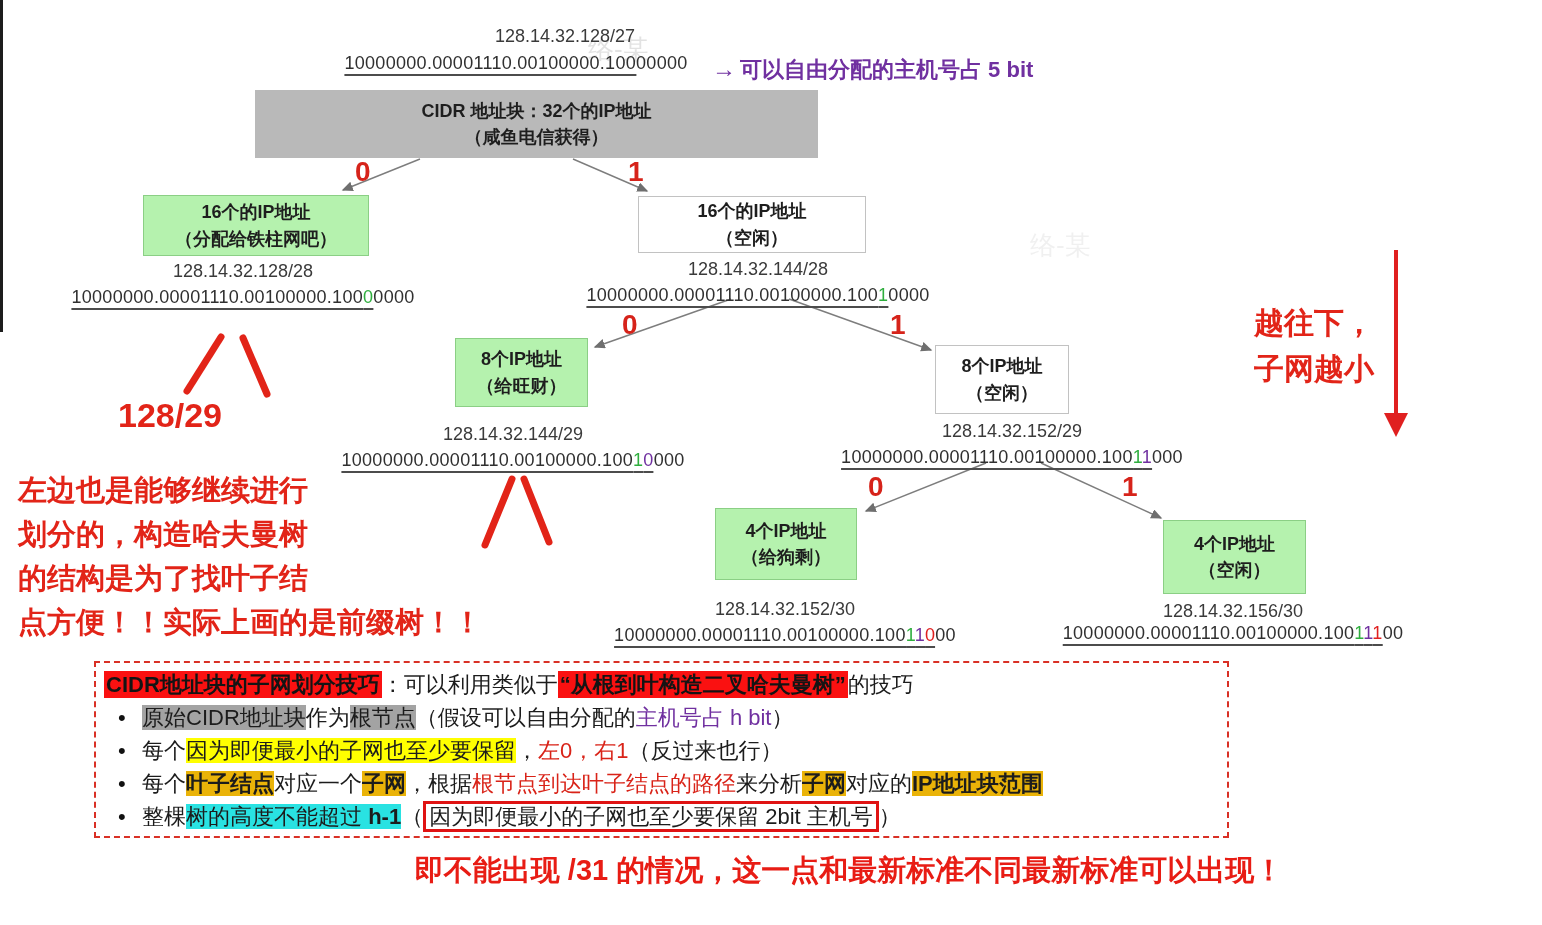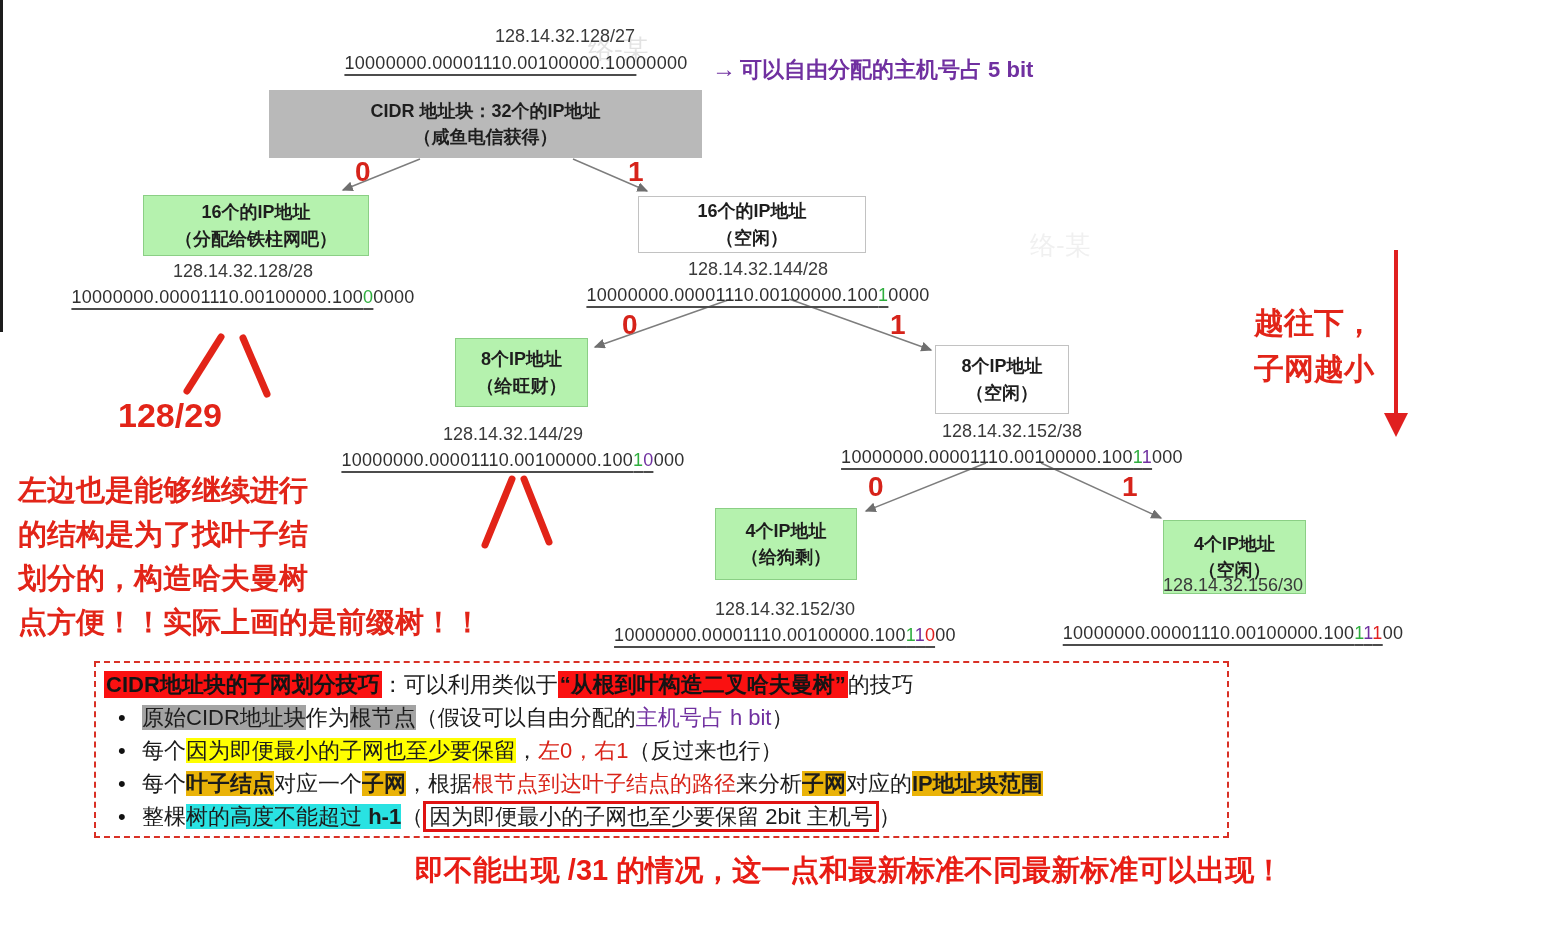--- a/index.html
+++ b/index.html
@@ -83,21 +83,21 @@
 
   <div class="watermark" style="left:588px;top:32px;">络-某</div>
   <div class="watermark" style="left:1030px;top:228px;opacity:.14;">络-某</div>
 
   <div class="cidr" style="left:565px;top:26px;">128.14.32.128/27</div>
   <div class="binary" style="left:516px;top:53px;"><span class="u">10000000.00001110.00100000.100</span><span>00000</span></div>
   <div class="purple-note" style="left:712px;top:55px;">
     <span class="arr">→</span><span>可以自由分配的主机号占 5 bit</span>
   </div>
 
-  <div class="node gray" style="left:269px;top:90px;width:433px;height:68px;">
+  <div class="node gray" style="left:255px;top:90px;width:563px;height:68px;">
     <div>CIDR 地址块：32个的IP地址</div>
     <div>（咸鱼电信获得）</div>
   </div>
 
   <div class="edge-label" style="left:355px;top:158px;">0</div>
   <div class="edge-label" style="left:628px;top:158px;">1</div>
 
   <div class="node green" style="left:143px;top:195px;width:224px;height:59px;">
     <div>16个的IP地址</div>
     <div>（分配给铁柱网吧）</div>
@@ -119,46 +119,46 @@
     <div>8个IP地址</div>
     <div>（给旺财）</div>
   </div>
   <div class="node white" style="left:935px;top:345px;width:132px;height:67px;">
     <div>8个IP地址</div>
     <div>（空闲）</div>
   </div>
 
   <div class="cidr" style="left:513px;top:424px;">128.14.32.144/29</div>
   <div class="binary" style="left:513px;top:450px;"><span class="u">10000000.00001110.00100000.100</span><span class="u bit-g">1</span><span class="u bit-p">0</span><span>000</span></div>
-  <div class="cidr" style="left:1012px;top:421px;">128.14.32.152/38</div>
+  <div class="cidr" style="left:1012px;top:421px;">128.14.32.152/29</div>
   <div class="binary" style="left:1012px;top:447px;"><span class="u">10000000.00001110.00100000.100</span><span class="u bit-g">1</span><span class="u bit-p">1</span><span>000</span></div>
 
   <div class="edge-label" style="left:868px;top:473px;">0</div>
   <div class="edge-label" style="left:1122px;top:473px;">1</div>
 
   <div class="node green" style="left:715px;top:508px;width:140px;height:70px;">
     <div>4个IP地址</div>
     <div>（给狗剩）</div>
   </div>
   <div class="node green" style="left:1163px;top:520px;width:141px;height:72px;">
     <div>4个IP地址</div>
     <div>（空闲）</div>
   </div>
 
   <div class="cidr" style="left:785px;top:599px;">128.14.32.152/30</div>
   <div class="binary" style="left:785px;top:625px;"><span class="u">10000000.00001110.00100000.100</span><span class="u bit-g">1</span><span class="u bit-p">1</span><span class="u bit-r">0</span><span>00</span></div>
-  <div class="cidr" style="left:1233px;top:575px;text-align:right;">128.14.32.156/30</div>
+  <div class="cidr" style="left:1233px;top:601px;text-align:right;">128.14.32.156/30</div>
   <div class="binary" style="left:1233px;top:623px;"><span class="u">10000000.00001110.00100000.100</span><span class="u bit-g">1</span><span class="u bit-p">1</span><span class="u bit-r">1</span><span>00</span></div>
 
   <div class="red-note" style="left:118px;top:396px;font-size:34px;">128/29</div>
 
   <div class="red-note" style="left:18px;top:468px;">
     <div class="para-line">左边也是能够继续进行</div>
+    <div class="para-line">划分的，构造哈夫曼树</div>
     <div class="para-line">的结构是为了找叶子结</div>
-    <div class="para-line">划分的，构造哈夫曼树</div>
     <div class="para-line">点方便！！实际上画的是前缀树！！</div>
   </div>
 
   <div class="red-note" style="left:1254px;top:300px;">
     <div class="rn-line">越往下，</div>
     <div class="rn-line">子网越小</div>
   </div>
 
   <div class="notes">
     <div class="note-line"><span class="hl-red bold">CIDR地址块的子网划分技巧</span><span>：可以利用类似于</span><span class="hl-red bold">“从根到叶构造二叉哈夫曼树”</span><span>的技巧</span></div>

